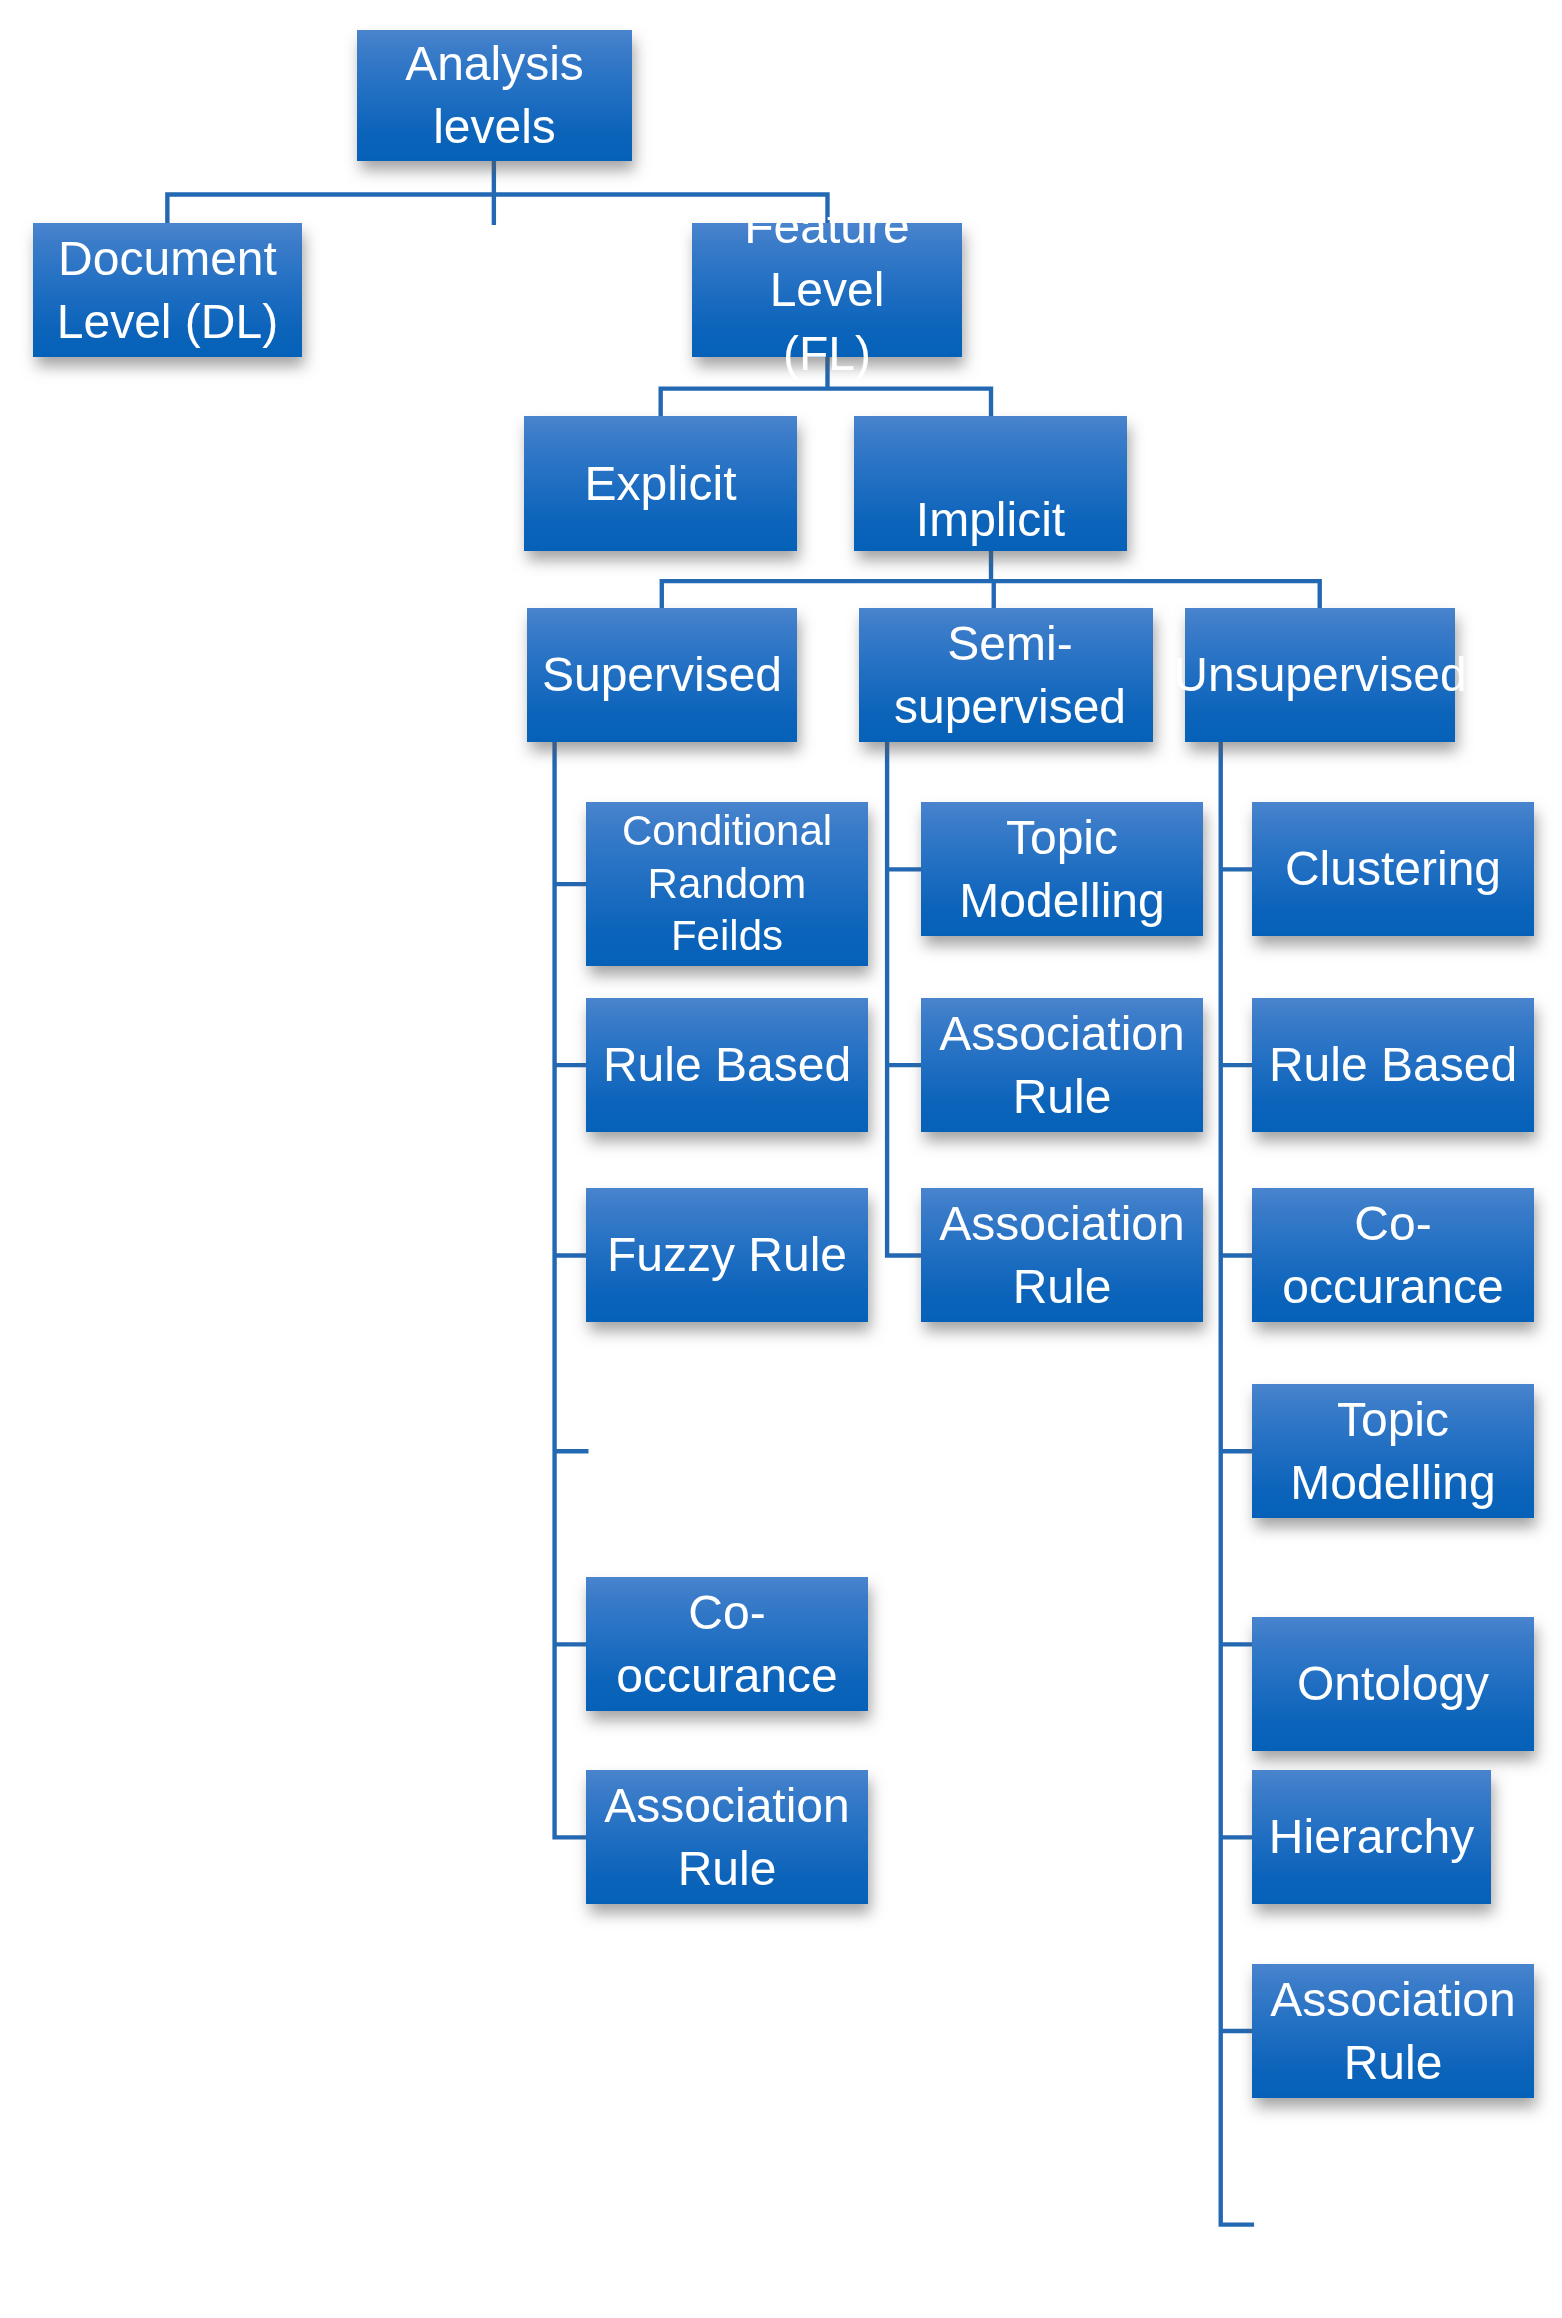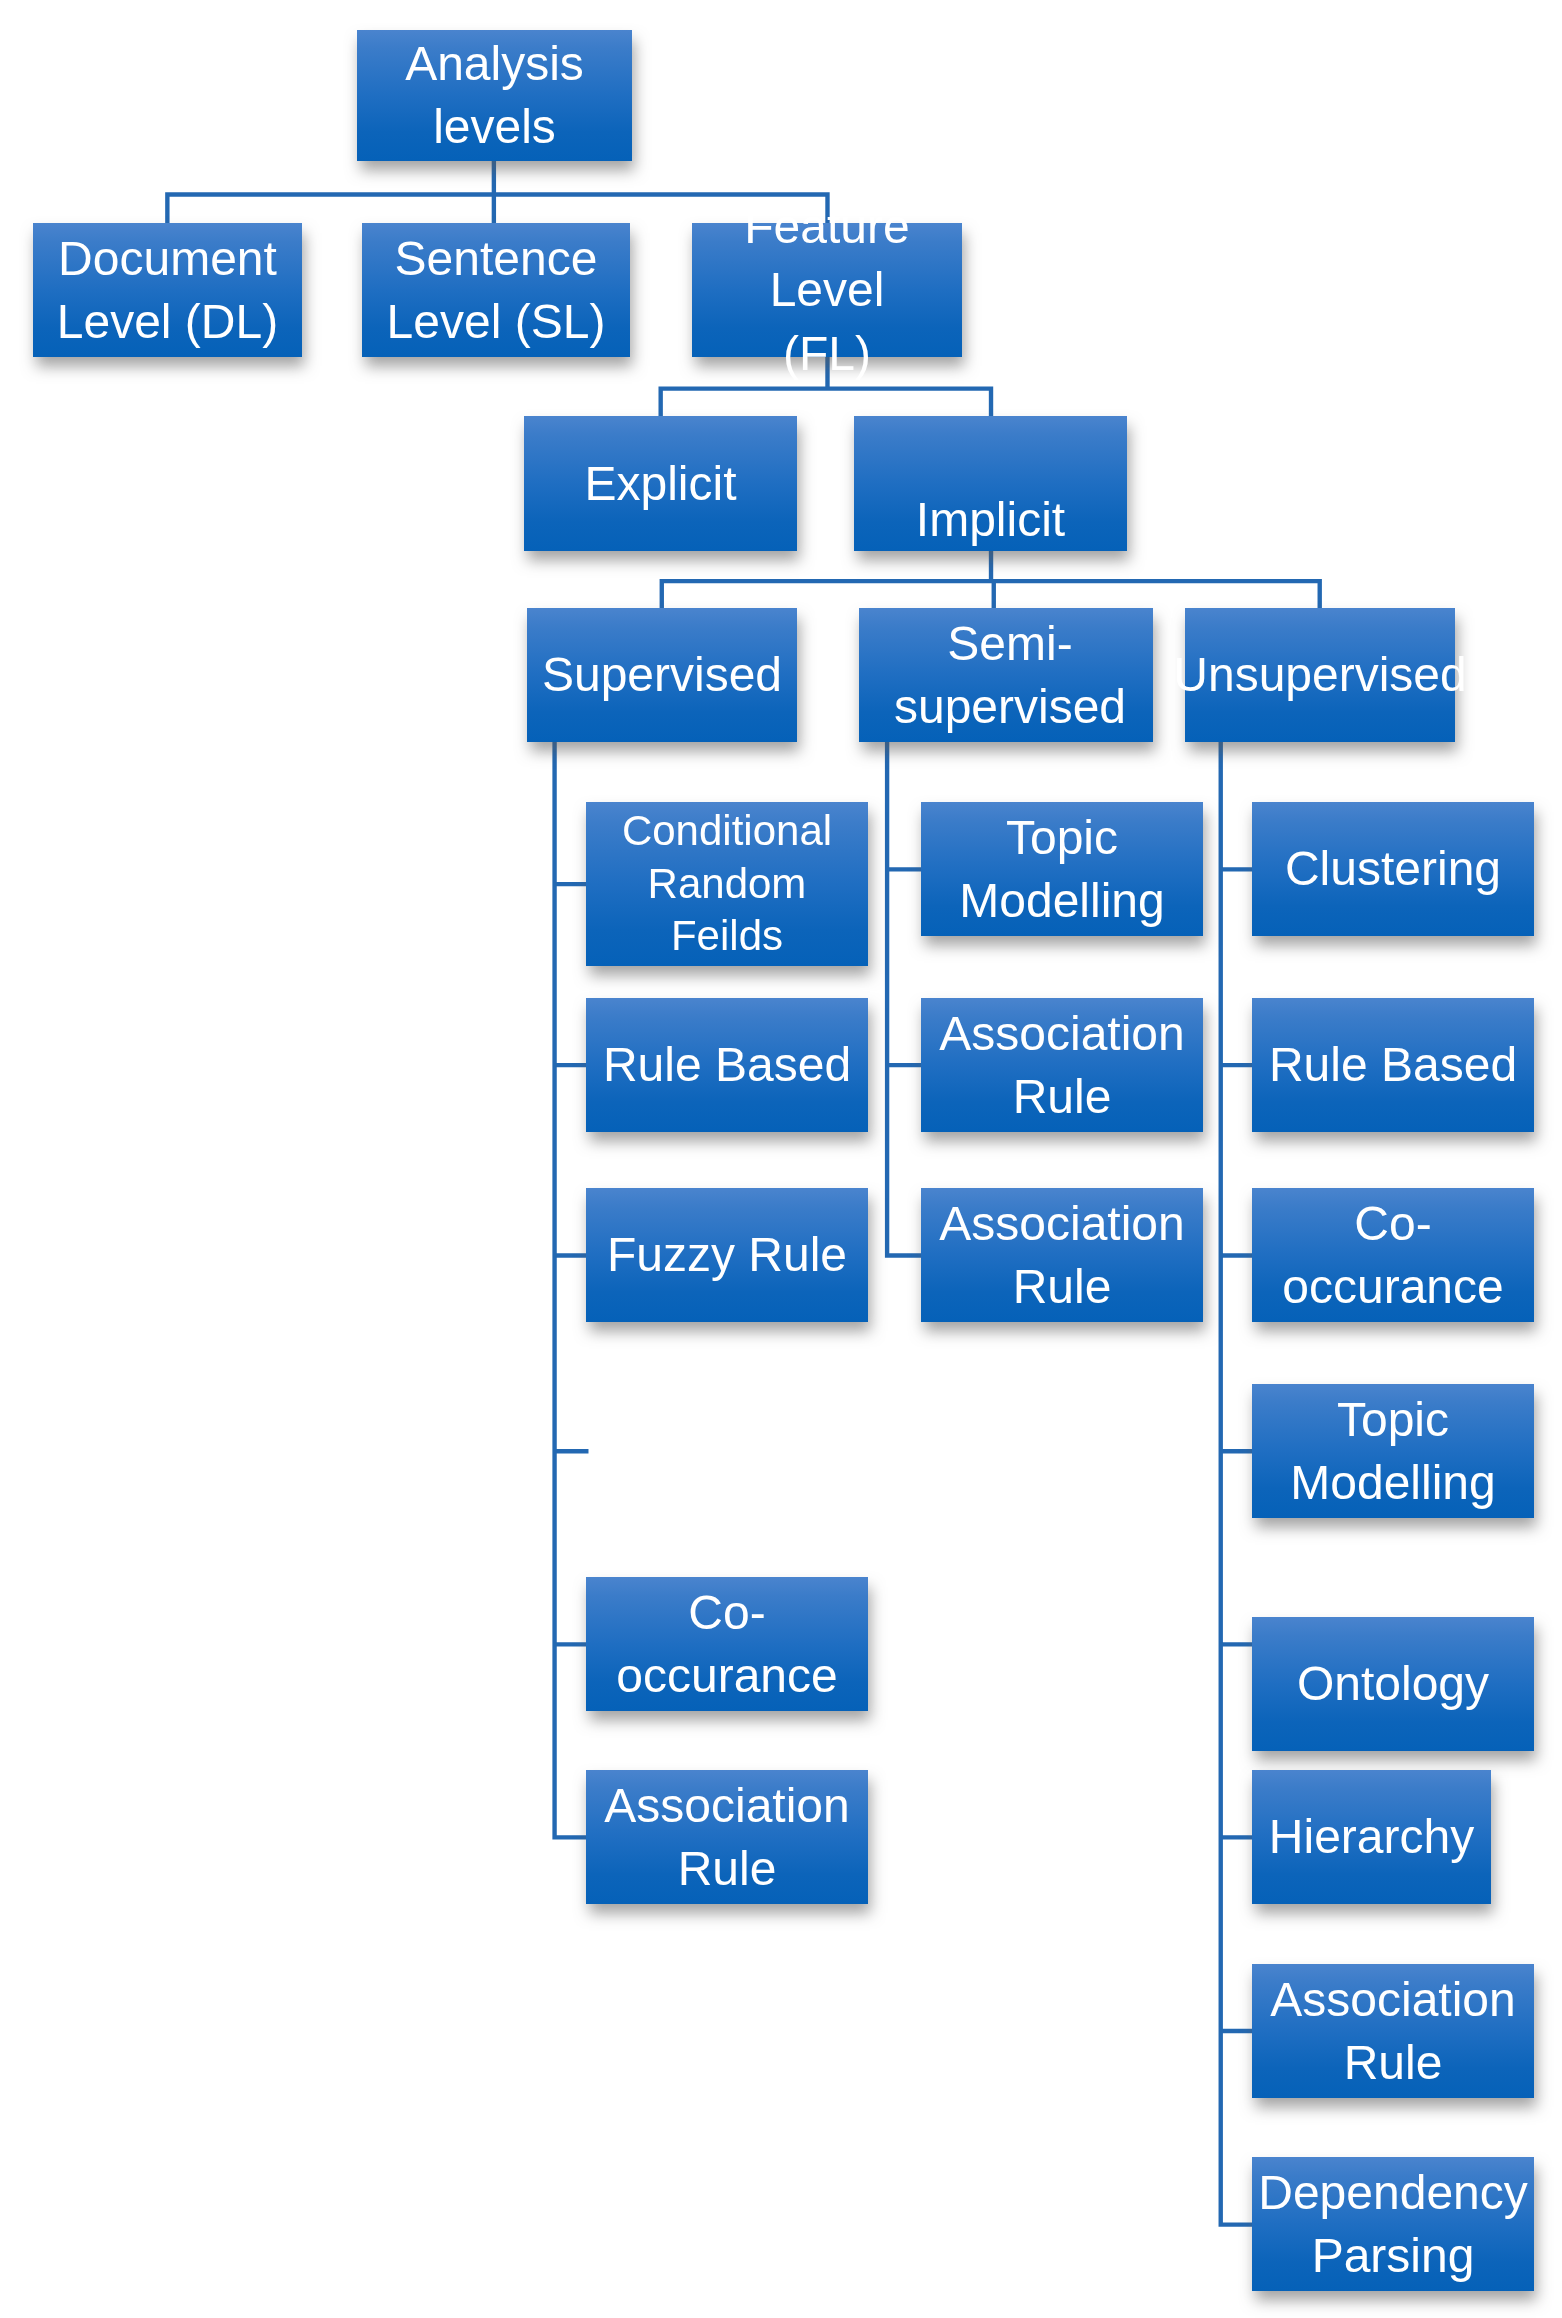--- a/index.html
+++ b/index.html
@@ -61,24 +61,20 @@
   </svg>
 
   <div class="node" style="left:357px; top:29.5px; width:275px; height:131px;">
     <span class="label">Analysis
 levels</span>
   </div>
 
   <div class="node" style="left:33px; top:223px; width:269px; height:134px;">
     <span class="label">Document
 Level (DL)</span>
-  </div>
-  <div class="node" style="left:362px; top:223px; width:268px; height:134px;">
-    <span class="label">Sentence
-Level (SL)</span>
   </div>
   <div class="node" style="left:524px; top:416px; width:273px; height:135px;">
     <span class="label">Explicit</span>
   </div>
 
   <div class="node" style="left:692px; top:223px; width:270px; height:134px;">
     <span class="label">Feature Level
 (FL)</span>
   </div>
   <div class="node" style="left:854px; top:416px; width:273px; height:135px;align-items:flex-end;">
@@ -144,19 +140,15 @@
   <div class="node" style="left:1252px; top:1577px; width:282px; height:134px;margin-top:40px;">
     <span class="label">Ontology</span>
   </div>
   <div class="node" style="left:1252px; top:1770px; width:239px; height:134px;">
     <span class="label">Hierarchy</span>
   </div>
   <div class="node" style="left:1252px; top:1964px; width:282px; height:134px;">
     <span class="label">Association
 Rule</span>
   </div>
-  <div class="node" style="left:1252px; top:2157px; width:282px; height:134px;">
-    <span class="label">Dependency
-Parsing</span>
-  </div>
 
 </div>
 
 
 </body></html>

